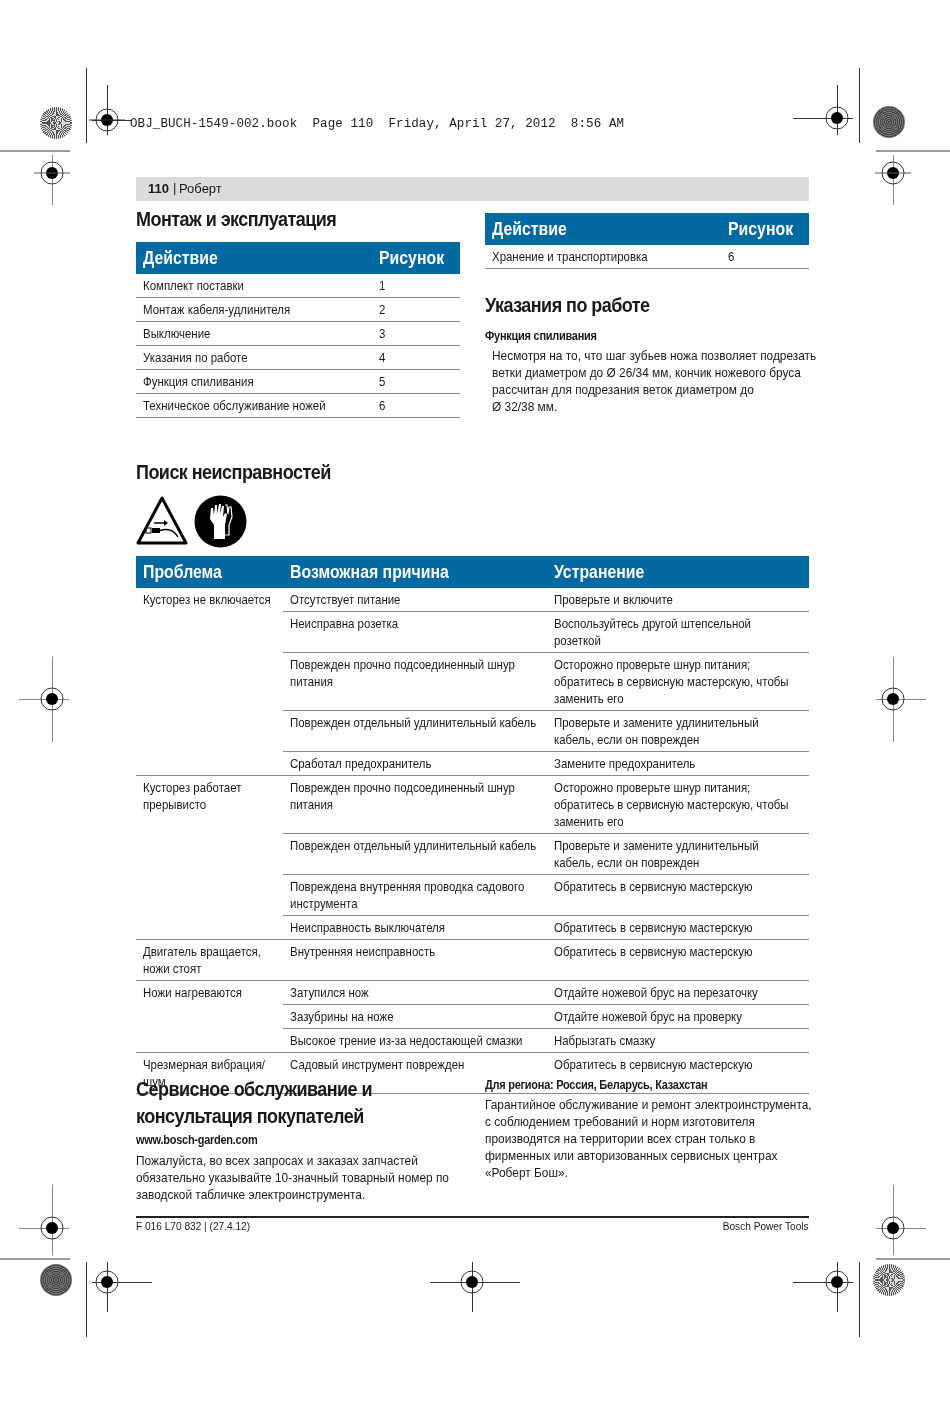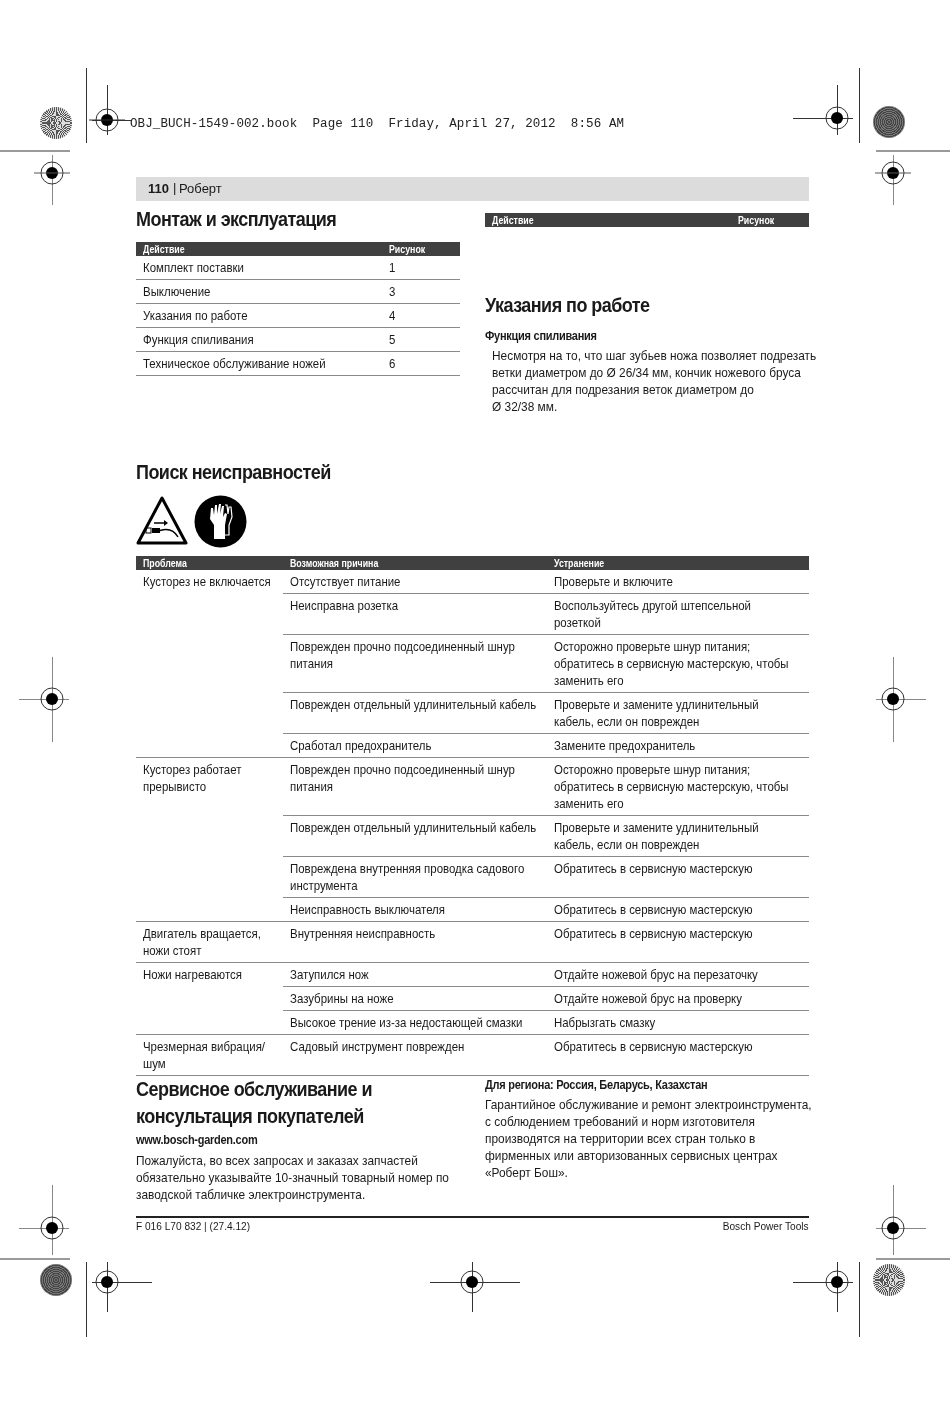--- a/index.html
+++ b/index.html
@@ -21,21 +21,21 @@
   .pagebar .num { position: absolute; left: 12px; top: 4px; font-size: 13px; font-weight: bold; }
   .pagebar .lang { position: absolute; left: 43px; top: 4px; font-size: 13px; }
   .pagebar .sep { position: absolute; left: 37px; top: 3px; font-size: 13px; }
 
   h2 { font-family: "Liberation Sans", sans-serif; font-weight: bold; font-size: 20px; letter-spacing: -0.6px; transform: scaleX(0.9); transform-origin: left; white-space: nowrap; }
   h3 { font-family: "Liberation Sans", sans-serif; font-weight: bold; font-size: 12.5px; letter-spacing: -0.3px; }
 
   .narrow { transform: scaleX(0.88); transform-origin: left; white-space: nowrap; display: inline-block; }
 
   table { border-collapse: collapse; position: absolute; font-size: 13px; }
-  th { background: #404040; color: #fff; text-align: left; font-weight: bold; height: 14px; padding: 0 7px; font-size: 10px; }
+  th { background: #0369a1; color: #fff; text-align: left; font-weight: bold; height: 32px; padding: 0 7px; font-size: 18px; }
   td { padding: 3px 7px 3px 7px; border-bottom: 1.5px solid #8a8a8a; vertical-align: top; line-height: 17px; }
   .tt { display: inline-block; transform: scaleX(0.88); transform-origin: left; white-space: nowrap; }
   .wrap { display: block; white-space: normal; width: 113%; transform: scaleX(0.88); transform-origin: left; }
 
   .para { font-size: 13.5px; line-height: 17px; }
   .para .wrapline { display:block; white-space: nowrap; transform: scaleX(0.88); transform-origin: left; }
 
   .footer-rule { position: absolute; left: 136px; top: 1216px; width: 673px; height: 2px; background: #222; }
   .footer { position: absolute; top: 1220px; font-size: 11.5px; }
 </style>
@@ -147,20 +147,24 @@
     <th style="width:246px;"><span class="tt">Действие</span></th>
     <th><span class="tt">Рисунок</span></th>
   </tr>
     </thead>
   <tbody>
       <tr>
         <td><span class="tt">Комплект поставки</span></td>
         <td><span class="tt">1</span></td>
       </tr>
       <tr>
+        <td><span class="tt">Монтаж кабеля-удлинителя</span></td>
+        <td><span class="tt">2</span></td>
+      </tr>
+      <tr>
         <td><span class="tt">Выключение</span></td>
         <td><span class="tt">3</span></td>
       </tr>
       <tr>
         <td><span class="tt">Указания по работе</span></td>
         <td><span class="tt">4</span></td>
       </tr>
       <tr>
         <td><span class="tt">Функция спиливания</span></td>
         <td><span class="tt">5</span></td>
@@ -173,20 +177,24 @@
 </table>
 
 <table id="tbl-assembly-right" style="left:485px;top:213px;width:324px;">
   <thead>
       <tr>
     <th style="width:246px;"><span class="tt">Действие</span></th>
     <th><span class="tt">Рисунок</span></th>
   </tr>
     </thead>
   <tbody>
+      <tr>
+        <td><span class="tt">Хранение и транспортировка</span></td>
+        <td><span class="tt">6</span></td>
+      </tr>
     </tbody>
 </table>
 
 <h2 class="abs" style="left:485px;top:294px;">Указания по работе</h2>
 <h3 class="abs" style="left:485px;top:329px;"><span class="narrow">Функция спиливания</span></h3>
 <div class="abs para" id="work-tips-text" style="left:485px;top:347px;width:330px;margin-left:7px;">
     <span class="wrapline">Несмотря на то, что шаг зубьев ножа позволяет подрезать</span>
     <span class="wrapline">ветки диаметром до Ø 26/34 мм, кончик ножевого бруса</span>
     <span class="wrapline">рассчитан для подрезания веток диаметром до</span>
     <span class="wrapline">Ø 32/38 мм.</span>

